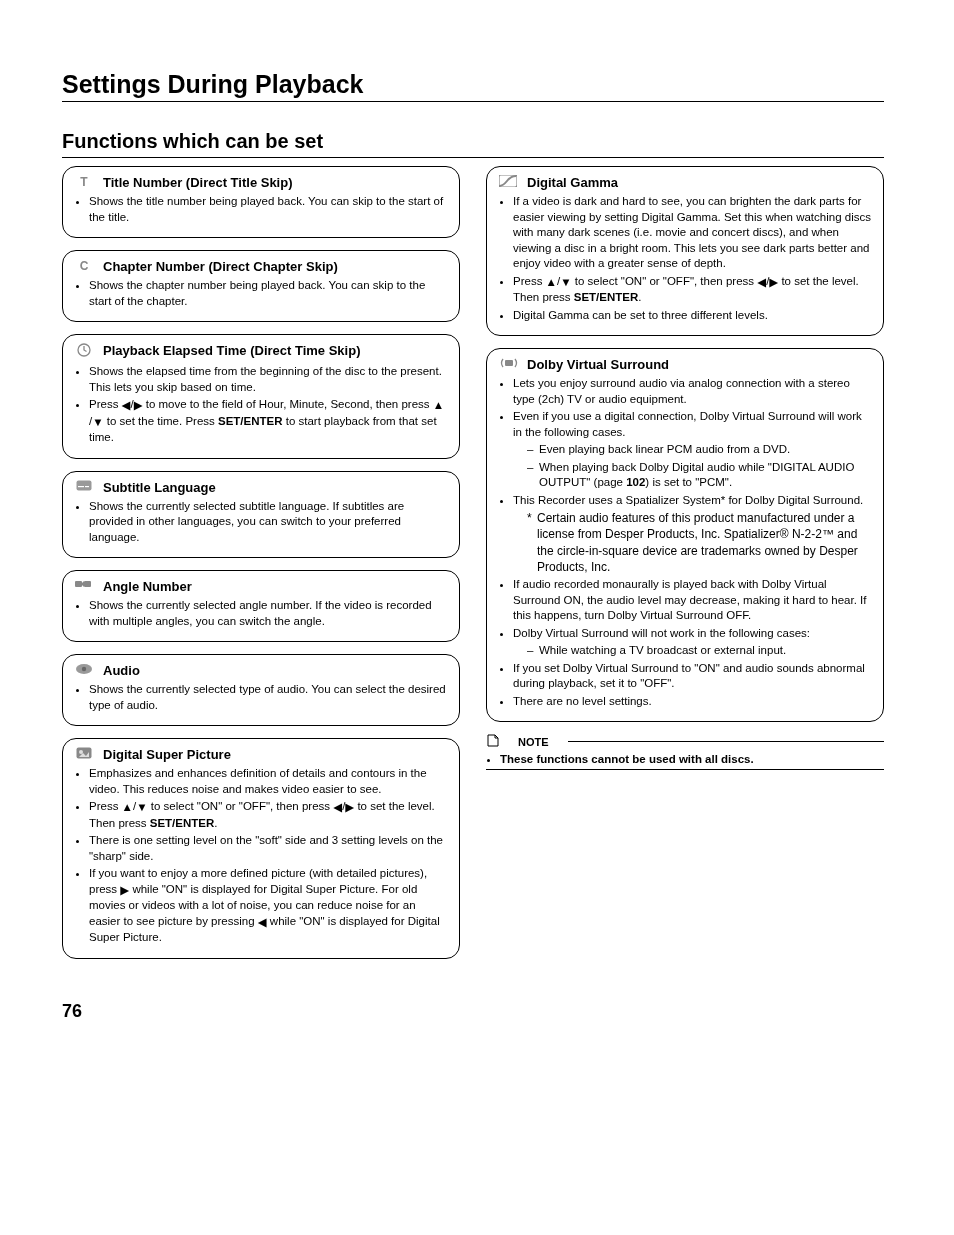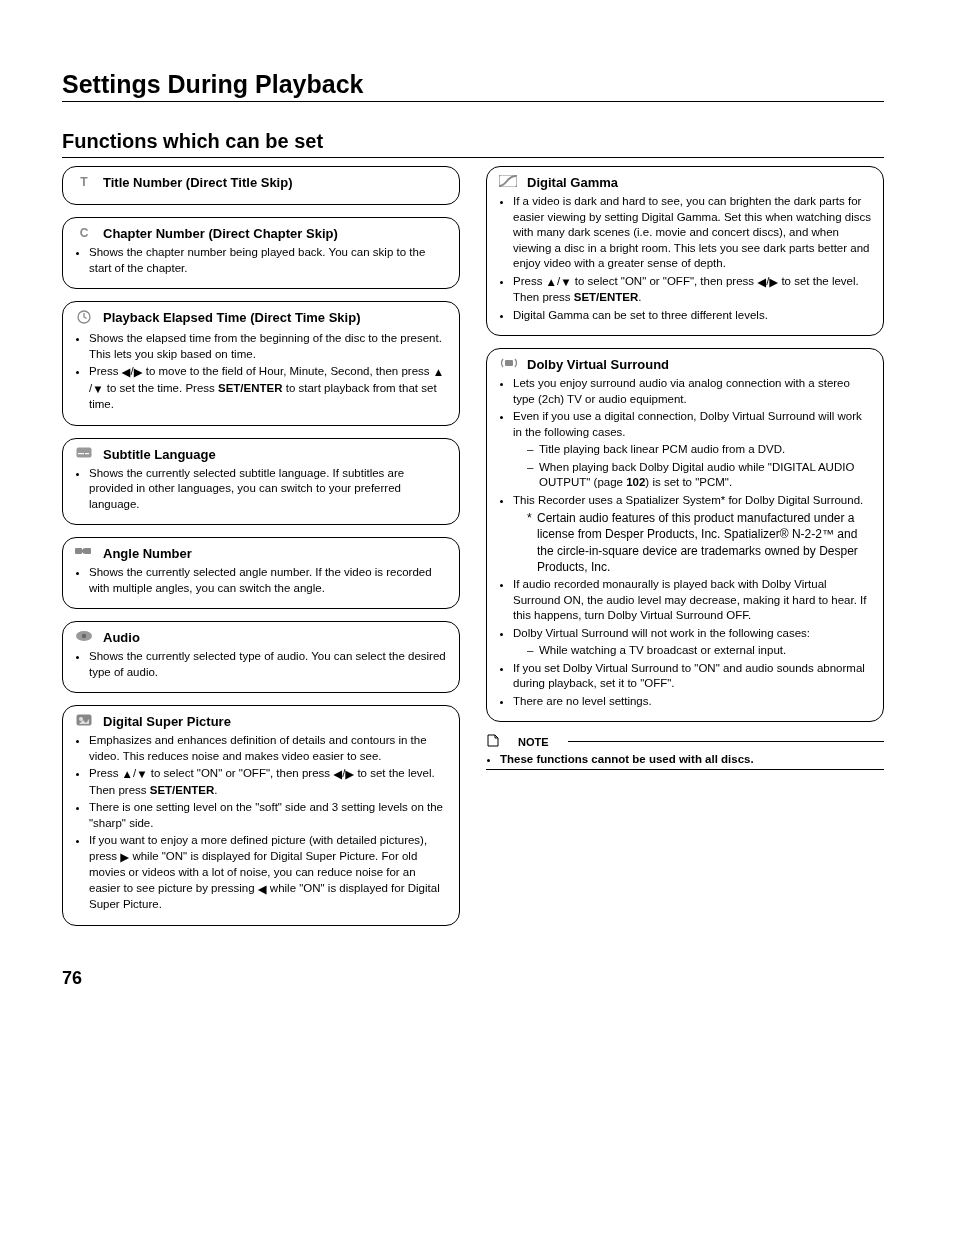--- a/index.html
+++ b/index.html
@@ -146,20 +146,23 @@
 
   <div class="columns">
 
     <div class="col">
 
       <div class="box">
         <div class="box-header">
           <span class="icon">T</span>
           <span class="box-title">Title Number (Direct Title Skip)</span>
         </div>
+        <ul class="bullets">
+          <li>Shows the title number being played back. You can skip to the start of the title.</li>
+        </ul>
       </div>
 
       <div class="box">
         <div class="box-header">
           <span class="icon">C</span>
           <span class="box-title">Chapter Number (Direct Chapter Skip)</span>
         </div>
         <ul class="bullets">
           <li>Shows the chapter number being played back. You can skip to the start of the chapter.</li>
         </ul>
@@ -288,21 +291,21 @@
                 <path d="M16 2 Q19 6 16 10" stroke="#888" stroke-width="1.3" fill="none"></path>
               </svg>
           </span>
           <span class="box-title">Dolby Virtual Surround</span>
         </div>
         <ul class="bullets">
           <li>Lets you enjoy surround audio via analog connection with a stereo type (2ch) TV or audio equipment.</li>
           <li>
             <span>Even if you use a digital connection, Dolby Virtual Surround will work in the following cases.</span>
             <ul class="dashes">
-              <li>Title playing back linear PCM audio from a DVD.</li>
+              <li>Even playing back linear PCM audio from a DVD.</li>
               <li>
                 <span>When playing back Dolby Digital audio while "DIGITAL AUDIO OUTPUT" (page </span><span class="bold">102</span><span>) is set to "PCM".</span>
               </li>
             </ul>
           </li>
           <li>
             <span>This Recorder uses a Spatializer System* for Dolby Digital Surround.</span>
             <div class="star-note">Certain audio features of this product manufactured under a license from Desper Products, Inc. Spatializer® N-2-2™ and the circle-in-square device are trademarks owned by Desper Products, Inc.</div>
           </li>
           <li>If audio recorded monaurally is played back with Dolby Virtual Surround ON, the audio level may decrease, making it hard to hear. If this happens, turn Dolby Virtual Surround OFF.</li>

